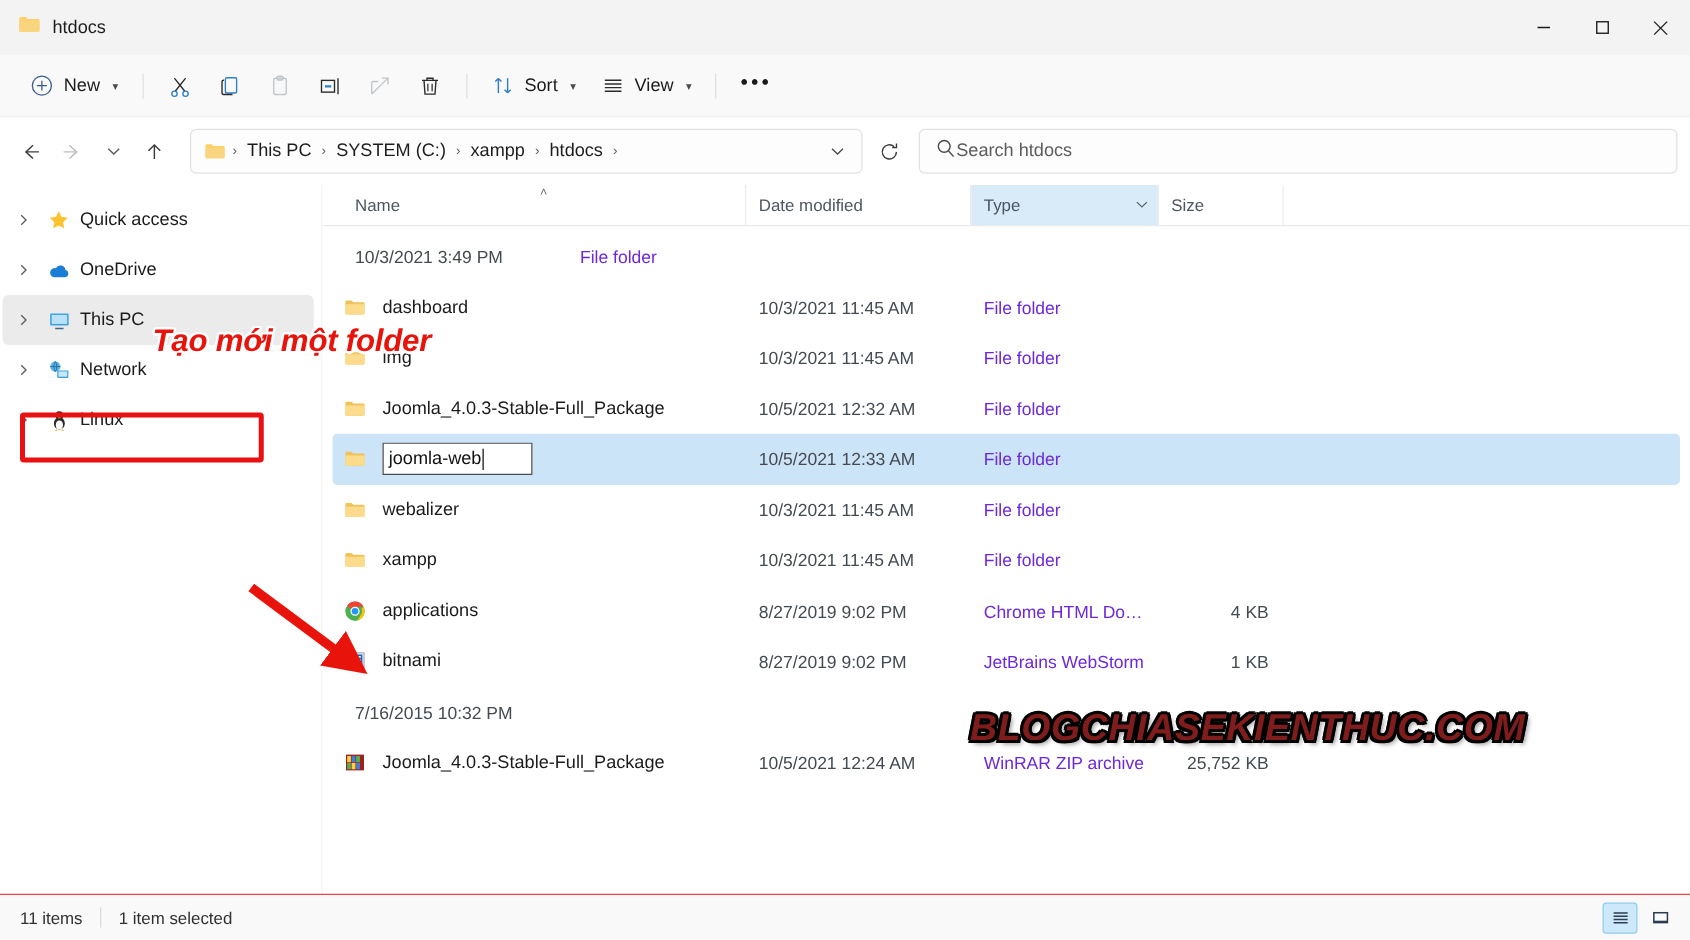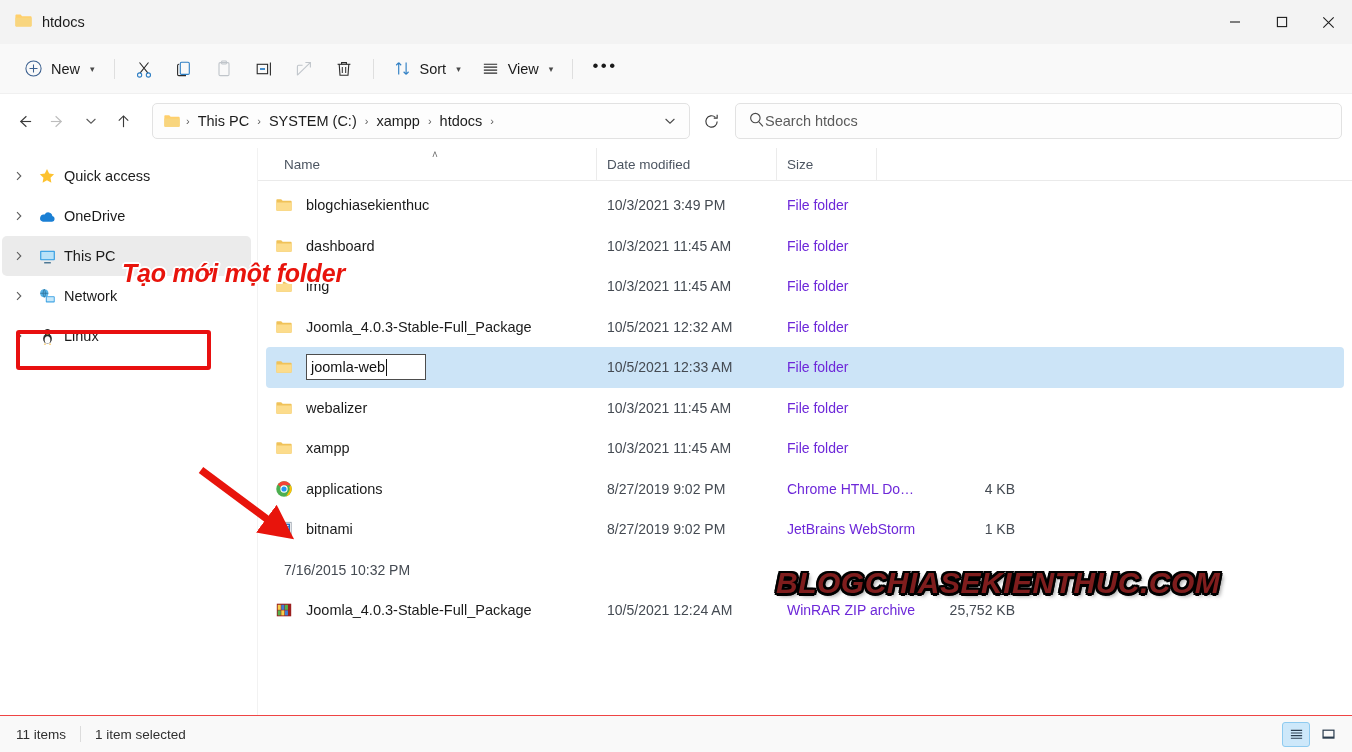--- a/index.html
+++ b/index.html
@@ -552,37 +552,36 @@
     <div class="filelist">
 
       <div class="colheads">
         <div class="ch ch-name">
           <span class="sort-arrow">˄</span>
           <span>Name</span>
         </div>
         <div class="ch ch-date">
           <span>Date modified</span>
         </div>
+        <div class="ch ch-type active">
+          <span>Type</span>
+          <span class="ch-chev">
+            <svg width="11" height="11" viewBox="0 0 12 12">
+                <path d="M1.6 4L6 8.2 10.4 4" fill="none" stroke="#5a6170" stroke-width="1.1"></path>
+              </svg>
+          </span>
+        </div>
         <div class="ch ch-size">
           <span>Size</span>
         </div>
       </div>
 
       <div class="rows">
 
         <div class="row">
-          <div class="cell-name">
-            <span class="ico-wrap">
-              <svg width="18" height="18" viewBox="0 0 20 20">
-                  <path d="M1.5 4.8c0-.6.5-1.1 1.1-1.1h4.3l1.6 1.7h8.9c.6 0 1.1.5 1.1 1.1v8.7c0 .6-.5 1.1-1.1 1.1H2.6c-.6 0-1.1-.5-1.1-1.1z" fill="#f0c259"></path>
-                  <path d="M1.5 7.2h17v8c0 .6-.5 1.1-1.1 1.1H2.6c-.6 0-1.1-.5-1.1-1.1z" fill="#fcdc8c"></path>
-                </svg>
-            </span>
-            <span>blogchiasekienthuc</span>
-          </div>
           <div class="cell-date">10/3/2021 3:49 PM</div>
           <div class="cell-type">File folder</div>
           <div class="cell-size"></div>
         </div>
 
         <div class="row">
           <div class="cell-name">
             <span class="ico-wrap">
               <svg width="18" height="18" viewBox="0 0 20 20">
                   <path d="M1.5 4.8c0-.6.5-1.1 1.1-1.1h4.3l1.6 1.7h8.9c.6 0 1.1.5 1.1 1.1v8.7c0 .6-.5 1.1-1.1 1.1H2.6c-.6 0-1.1-.5-1.1-1.1z" fill="#f0c259"></path>

